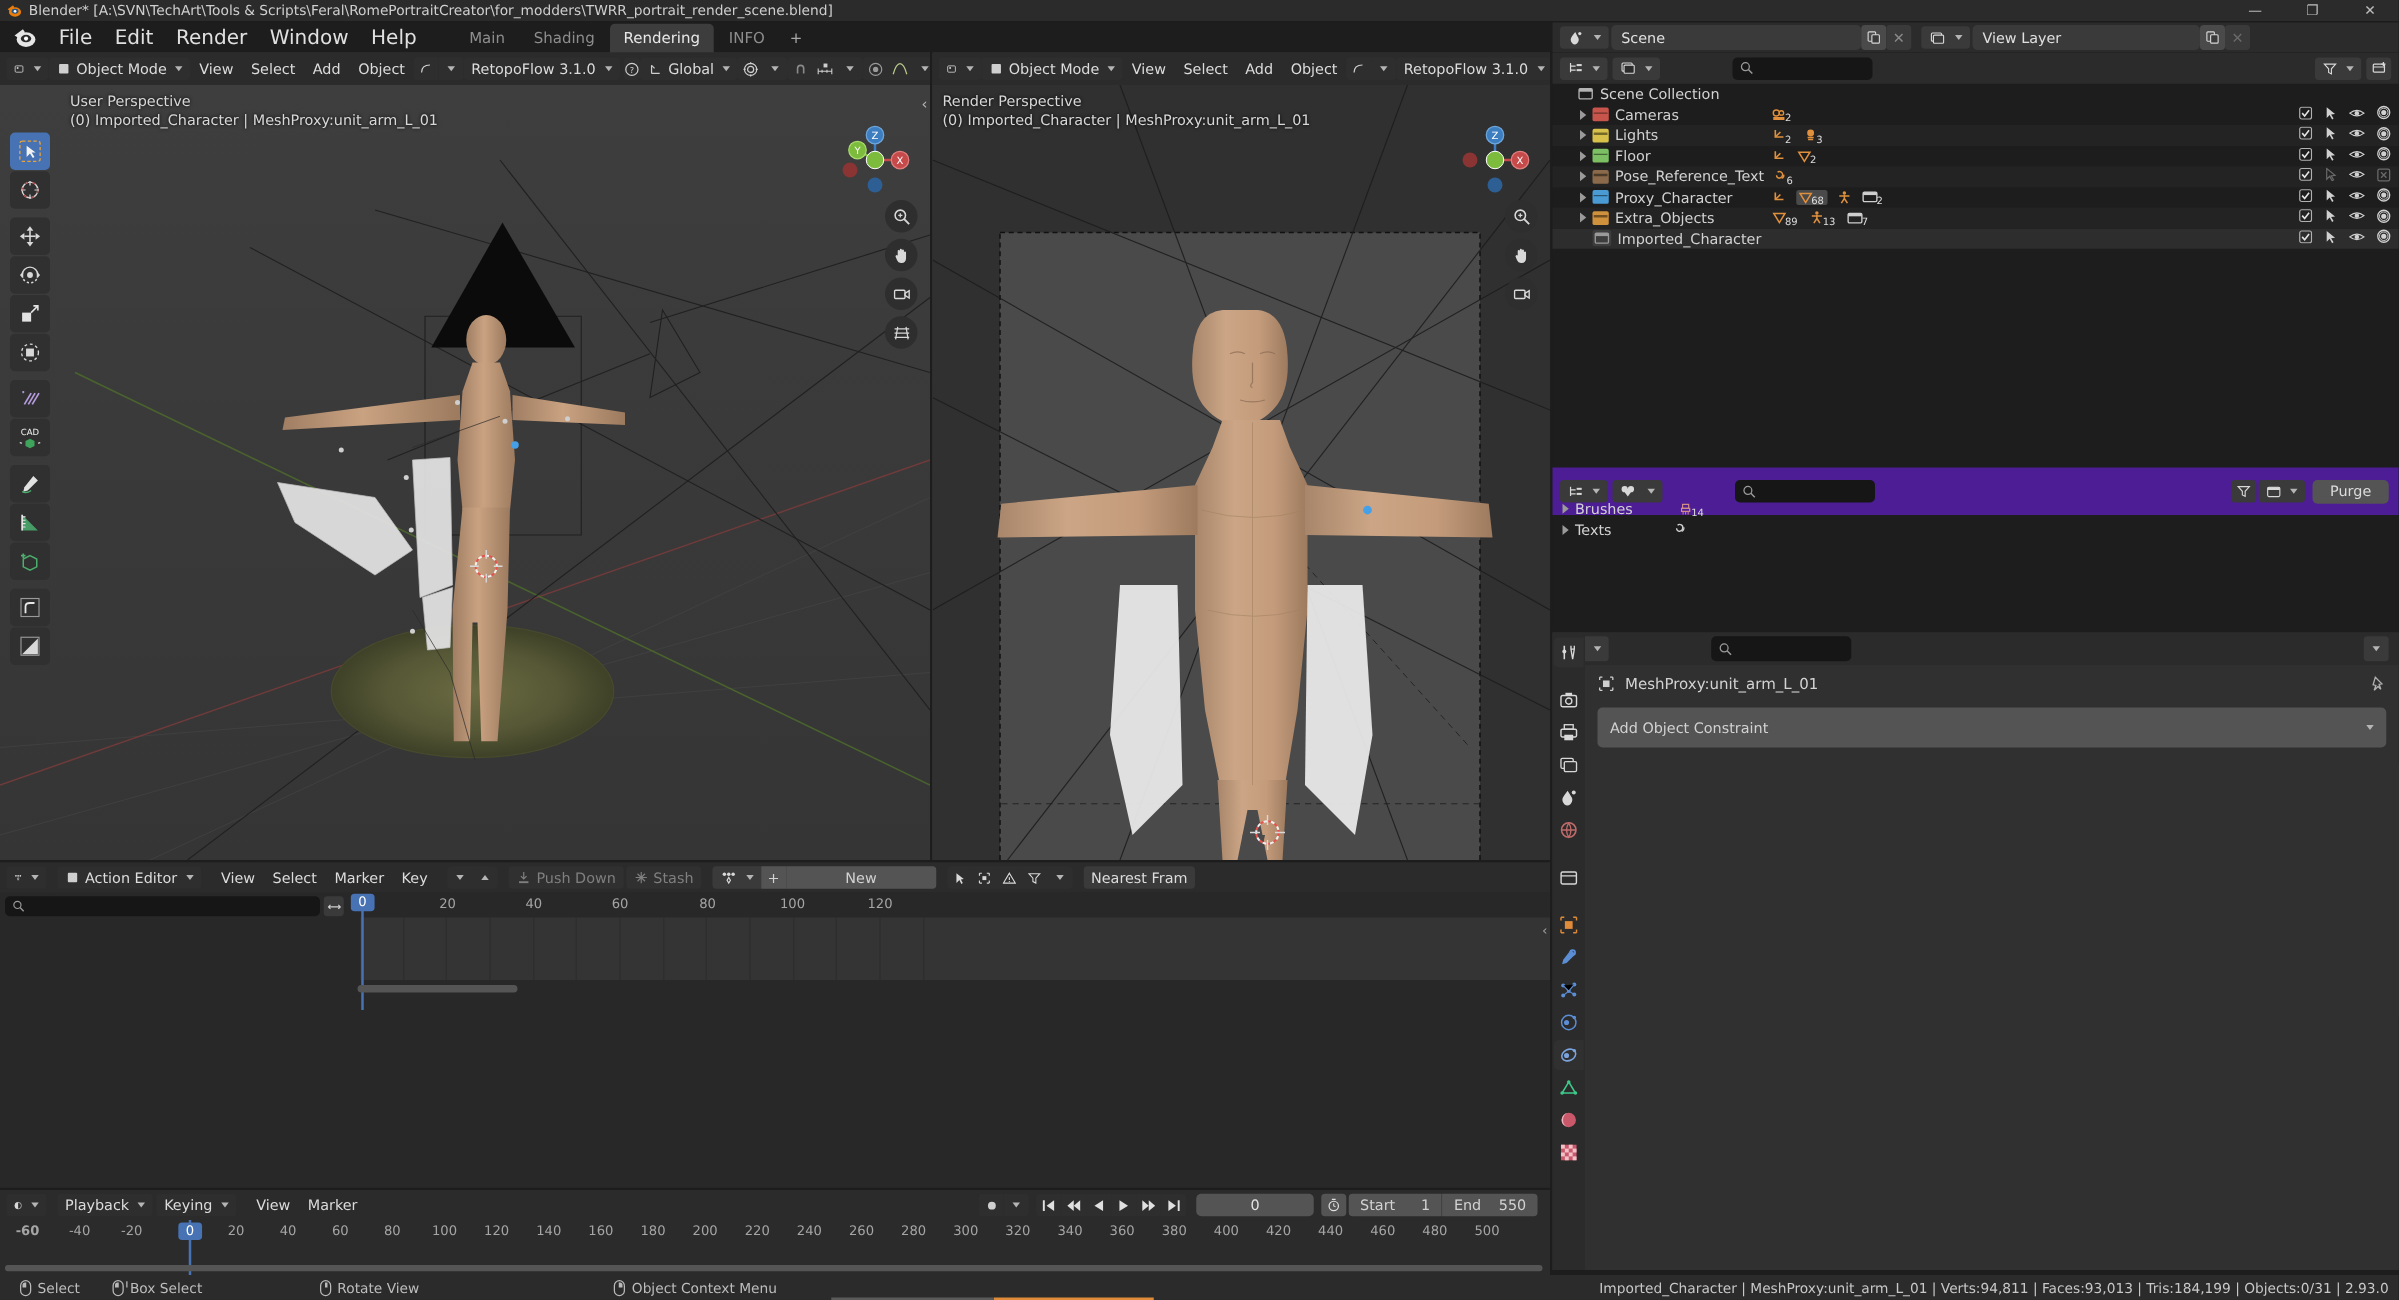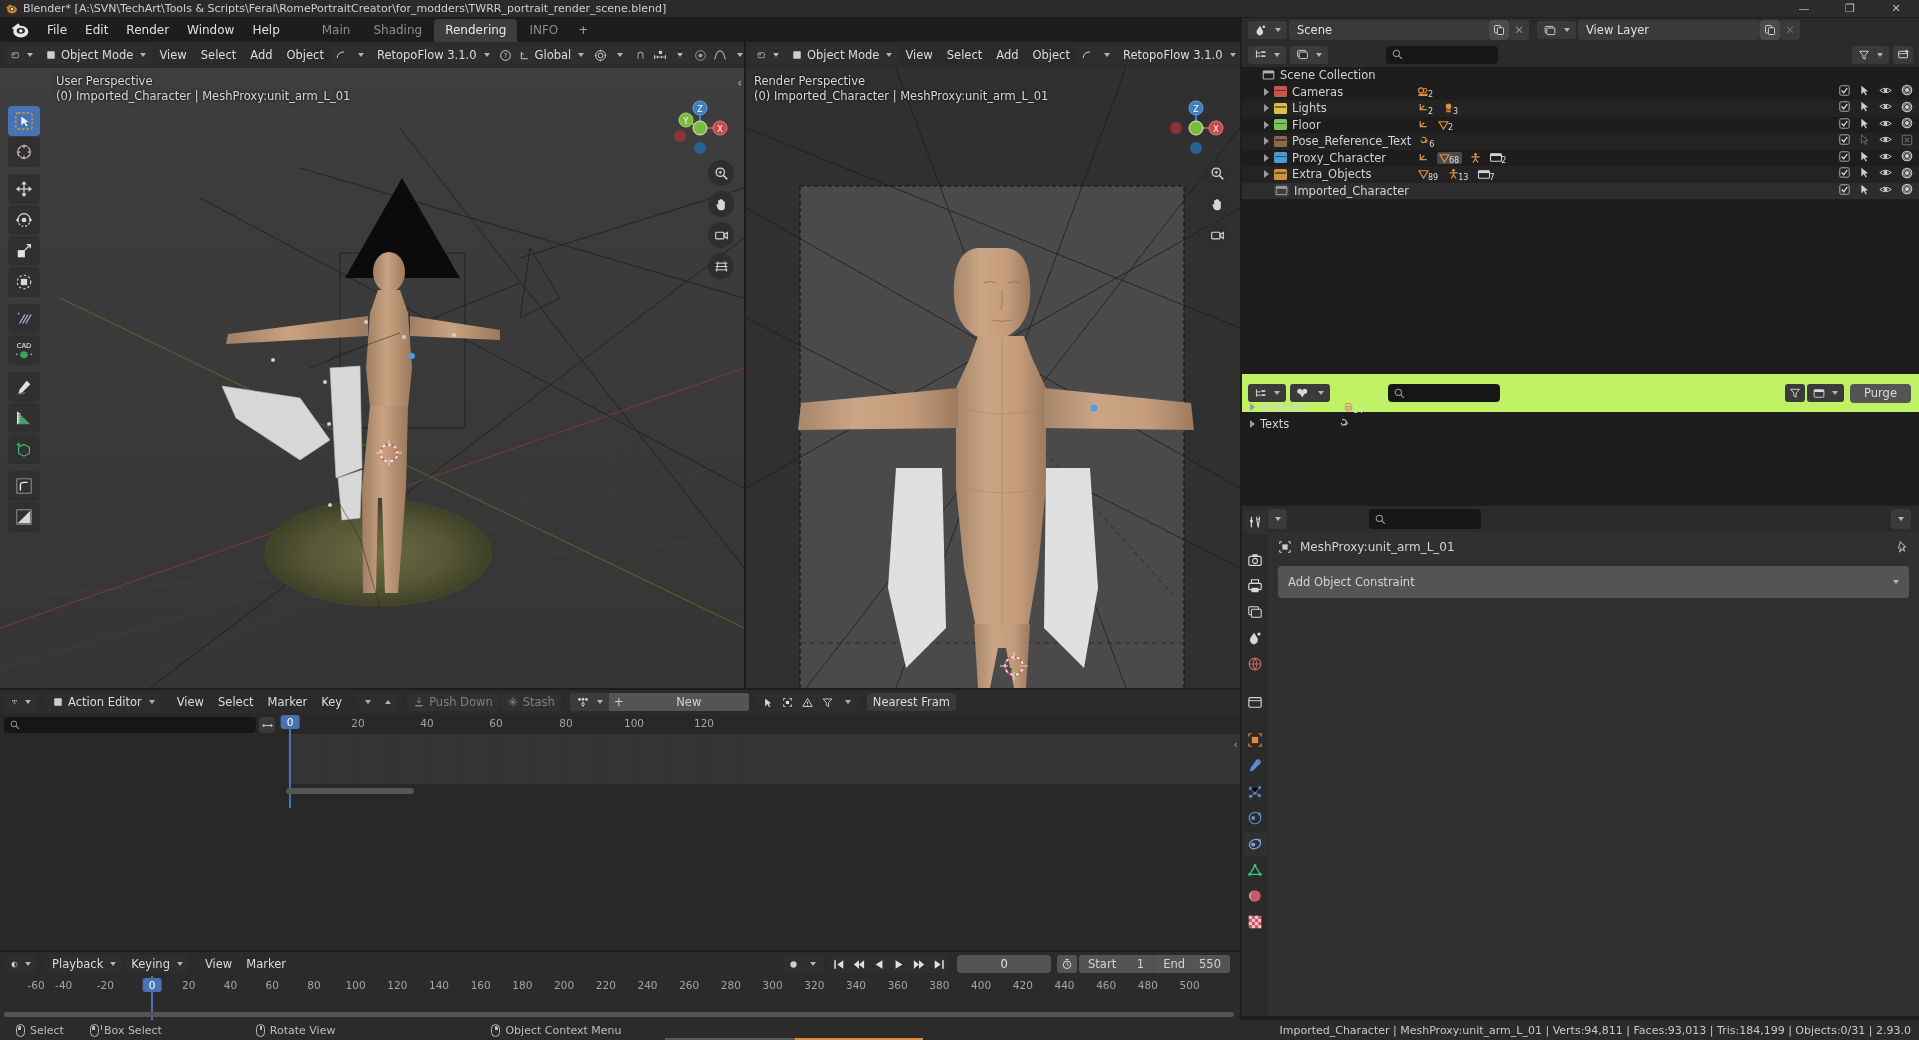--- a/index.html
+++ b/index.html
@@ -25,21 +25,21 @@
   .wbtn{ width:46px; height:17px; display:flex; align-items:center; justify-content:center;
          color:#bdbdbd; font-size:11px;}
 
   
   .menubar{
     position:absolute; left:0; top:17px; width:1919px; height:25px;
     background:#1d1d1d; display:flex; align-items:center; padding-left:6px; gap:0px;
   }
   .menubar .logo{ width:20px; height:20px; margin:0 8px 0 4px; }
   .menu-item{
-    padding:3px 9px; font-size:12px; color:#e0e0e0; border-radius:3px; cursor:default;
+    padding:3px 9px; font-size:16px; color:#e0e0e0; border-radius:3px; cursor:default;
   }
   .wsp-tabs{ display:flex; margin-left:22px; align-items:flex-end; height:25px; gap:1px;}
   .wsp{
     padding:4px 11px 5px 11px; font-size:12px; color:#8d8d8d; background:transparent;
     border-radius:4px 4px 0 0;
     margin-top:32px;
   }
   .wsp.active{ background:#3d3d3d; color:#e8e8e8; }
   .wsp.plus{ color:#a8a8a8; padding:4px 8px 5px 8px;}
 
@@ -999,21 +999,21 @@
                   <circle cx="7" cy="7" r="2.4" fill="#d0d0d0"></circle>
                   <circle cx="7" cy="7" r="4" fill="none" stroke="#d0d0d0" stroke-width="0.9"></circle>
                 </svg></span>
             </span>
           </div>
         </div>
     </div>
   </div>
 
   <div class="outliner" style="left:1242px; top:374px; width:677px; height:130px;">
-    <div class="hdr" style="height:38px;padding-left:6px;background:#bef264;">
+    <div class="hdr" style="height:38px;padding-left:6px;background:#4c1d95;">
       <div class="hbtn" style="background:#3a3a3a;">
         <svg width="13" height="13" viewBox="0 0 16 16">
             <path d="M3 3 L3 12 M3 6 L8 6 M3 10 L8 10" stroke="#d8d8d8" stroke-width="1.2" fill="none"></path>
             <rect x="9" y="4" width="5" height="2" fill="#d8d8d8"></rect>
             <rect x="9" y="9" width="5" height="2" fill="#d8d8d8"></rect>
           </svg>
         <span class="caret"></span>
       </div>
       <div class="hbtn" style="background:#3a3a3a;margin-left:4px;">
         <svg width="15" height="12" viewBox="0 0 18 14">
@@ -1460,21 +1460,21 @@
         </div>
         <div style="background:#545454;height:18px;display:flex;align-items:center;padding:0 9px;font-size:11.5px;border-left:1px solid #4a4a4a;">
           <span>End</span>
           <span style="width:36px;text-align:right;">550</span>
         </div>
       </div>
     </div>
 
     <div style="position:absolute;left:0;top:24px;right:0;bottom:0;background:#2b2b2b;">
       <div id="timeline-ticks" style="position:absolute;left:0;top:0;right:0;height:20px;">
-          <div class="tick" style="left: 36px;">-60</div>
+          <div class="tick" style="left: 22px; font-weight: bold;">-60</div>
           <div class="tick" style="left: 63.7px;">-40</div>
           <div class="tick" style="left: 105.4px;">-20</div>
           <div class="tick" style="left: 188.8px;">20</div>
           <div class="tick" style="left: 230.5px;">40</div>
           <div class="tick" style="left: 272.2px;">60</div>
           <div class="tick" style="left: 313.9px;">80</div>
           <div class="tick" style="left: 355.6px;">100</div>
           <div class="tick" style="left: 397.3px;">120</div>
           <div class="tick" style="left: 439px;">140</div>
           <div class="tick" style="left: 480.7px;">160</div>

